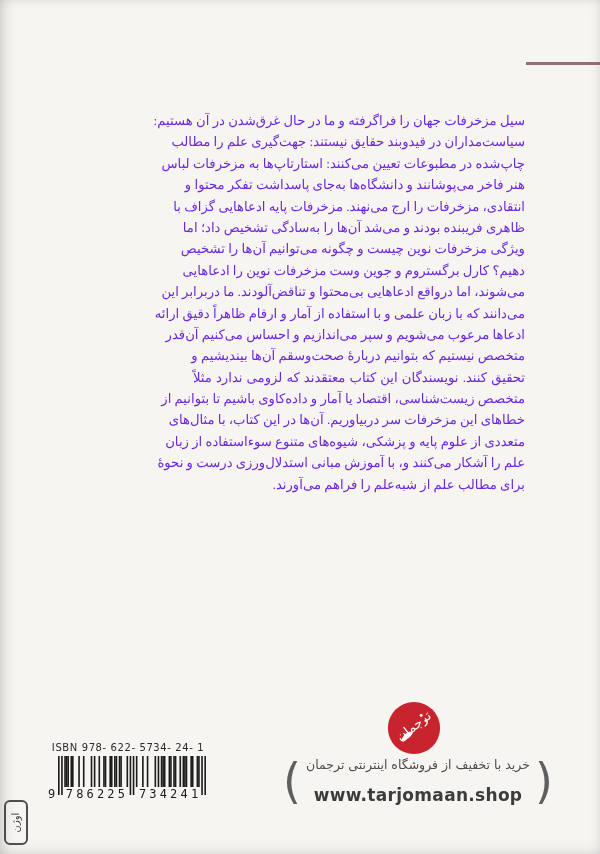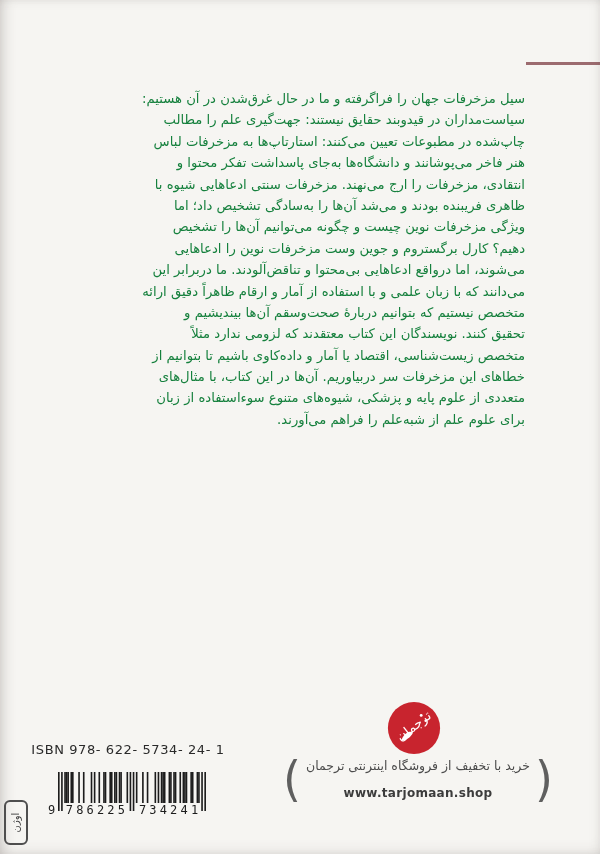--- a/index.html
+++ b/index.html
@@ -14,50 +14,50 @@
     box-shadow:
       inset 10px 0 14px -8px rgba(90,80,75,.28),
       inset -7px 0 12px -7px rgba(90,80,75,.15),
       inset 0 -10px 16px -10px rgba(90,80,75,.14),
       inset 0 8px 14px -10px rgba(90,80,75,.10);
   }
   .accent-rule{
     position:absolute;top:62px;right:0;width:74px;height:3px;
   }
   .blurb{
-    position:absolute;top:88px;left:193px;width:332px;
-    direction:rtl;color:#15803d;
-    font-size:13.2px;line-height:21.4px;
+    position:absolute;top:110px;left:193px;width:332px;
+    direction:rtl;color:#6d28d9;
+    font-size:13.2px;line-height:21.4px;font-family:Liberation Serif, serif;
   }
   .blurb-line{
     text-align:justify;text-align-last:justify;
     height:21.4px;white-space:nowrap;overflow:visible;
   }
   .blurb-line.last{text-align-last:right;}
   .publisher-logo{
     position:absolute;left:387px;top:701px;width:54px;height:54px;
   }
   .shop-info{
     position:absolute;left:296px;top:757px;width:244px;
     display:flex;align-items:center;justify-content:center;gap:5px;
   }
   .paren{
     font-size:46px;line-height:44px;font-weight:400;color:#5f5f5f;
     transform:scaleY(1.05);user-select:none;
   }
   .shop-lines{display:flex;flex-direction:column;align-items:center;gap:13px;}
   .shop-discount{direction:rtl;font-size:12.5px;color:#4c4c4c;white-space:nowrap;}
-  .shop-url{font-size:12px;font-weight:bold;color:#3c3c3c;letter-spacing:.3px;white-space:nowrap;}
+  .shop-url{font-size:17px;font-weight:bold;color:#3c3c3c;letter-spacing:.3px;white-space:nowrap;}
   .barcode-block{
     position:absolute;left:47px;top:742px;width:162px;
     display:flex;flex-direction:column;align-items:center;
   }
   .isbn-label{
-    font-size:13px;color:#2a2a2a;letter-spacing:.6px;white-space:nowrap;
-    margin-bottom:15px;
+    font-size:10px;color:#2a2a2a;letter-spacing:.6px;white-space:nowrap;
+    margin-bottom:3px;
   }
   .printer-stamp{
     position:absolute;left:4px;top:800px;width:20px;height:41px;
     border:2px solid #4f4f4f;border-radius:6px;
     display:flex;align-items:center;justify-content:center;
   }
   .printer-stamp span{
     display:block;transform:rotate(-90deg);direction:rtl;
     font-size:10px;color:#3f3f3f;white-space:nowrap;
   }
@@ -67,32 +67,34 @@
 
 <div class="vignette"></div>
 
 <div class="accent-rule" style="background: rgb(156, 107, 111);"></div>
 
 <div class="blurb" dir="rtl">
     <div class="blurb-line">سیل مزخرفات جهان را فراگرفته و ما در حال غرق‌شدن در آن هستیم:</div>
     <div class="blurb-line">سیاست‌مداران در قیدوبند حقایق نیستند: جهت‌گیری علم را مطالب</div>
     <div class="blurb-line">چاپ‌شده در مطبوعات تعیین می‌کنند: استارتاپ‌ها به مزخرفات لباس</div>
     <div class="blurb-line">هنر فاخر می‌پوشانند و دانشگاه‌ها به‌جای پاسداشت تفکر محتوا و</div>
-    <div class="blurb-line">انتقادی، مزخرفات را ارج می‌نهند. مزخرفات سنتی ادعاهایی شیوه با</div>
+    <div class="blurb-line">انتقادی، مزخرفات را ارج می‌نهند. مزخرفات پایه ادعاهایی گزاف با</div>
     <div class="blurb-line">ظاهری فریبنده بودند و می‌شد آن‌ها را به‌سادگی تشخیص داد؛ اما</div>
     <div class="blurb-line">ویژگی مزخرفات نوین چیست و چگونه می‌توانیم آن‌ها را تشخیص</div>
     <div class="blurb-line">دهیم؟ کارل برگستروم و جوین وست مزخرفات نوین را ادعاهایی</div>
     <div class="blurb-line">می‌شوند، اما درواقع ادعاهایی بی‌محتوا و تناقض‌آلودند. ما دربرابر این</div>
     <div class="blurb-line">می‌دانند که با زبان علمی و با استفاده از آمار و ارقام ظاهراً دقیق ارائه</div>
+    <div class="blurb-line">ادعاها مرعوب می‌شویم و سپر می‌اندازیم و احساس می‌کنیم آن‌قدر</div>
     <div class="blurb-line">متخصص نیستیم که بتوانیم دربارهٔ صحت‌وسقم آن‌ها بیندیشیم و</div>
     <div class="blurb-line">تحقیق کنند. نویسندگان این کتاب معتقدند که لزومی ندارد مثلاً</div>
     <div class="blurb-line">متخصص زیست‌شناسی، اقتصاد یا آمار و داده‌کاوی باشیم تا بتوانیم از</div>
     <div class="blurb-line">خطاهای این مزخرفات سر دربیاوریم. آن‌ها در این کتاب، با مثال‌های</div>
     <div class="blurb-line">متعددی از علوم پایه و پزشکی، شیوه‌های متنوع سوءاستفاده از زبان</div>
-    <div class="blurb-line last">برای علوم علم از شبه‌علم را فراهم می‌آورند.</div>
+    <div class="blurb-line">علم را آشکار می‌کنند و، با آموزش مبانی استدلال‌ورزی درست و نحوهٔ</div>
+    <div class="blurb-line last">برای مطالب علم از شبه‌علم را فراهم می‌آورند.</div>
   </div>
 
 <div class="publisher-logo">
   <svg viewBox="0 0 60 60" width="54" height="54">
     <circle id="logo-circle" cx="30" cy="30" r="29" fill="#c8242e"></circle>
     <text id="logo-text" x="31" y="33" text-anchor="middle" font-size="14.5" font-family="DejaVu Sans, sans-serif" fill="#ffffff" transform="rotate(-38 30 30)">ترجمان</text>
     <path d="M17 41 C21 34 26 33 29 35 C26 41 21 44 16 44 Z" fill="#ffffff"></path>
     <circle cx="38" cy="16" r="1.6" fill="#ffffff"></circle>
     <circle cx="43" cy="22" r="1.4" fill="#ffffff"></circle>
   </svg>

